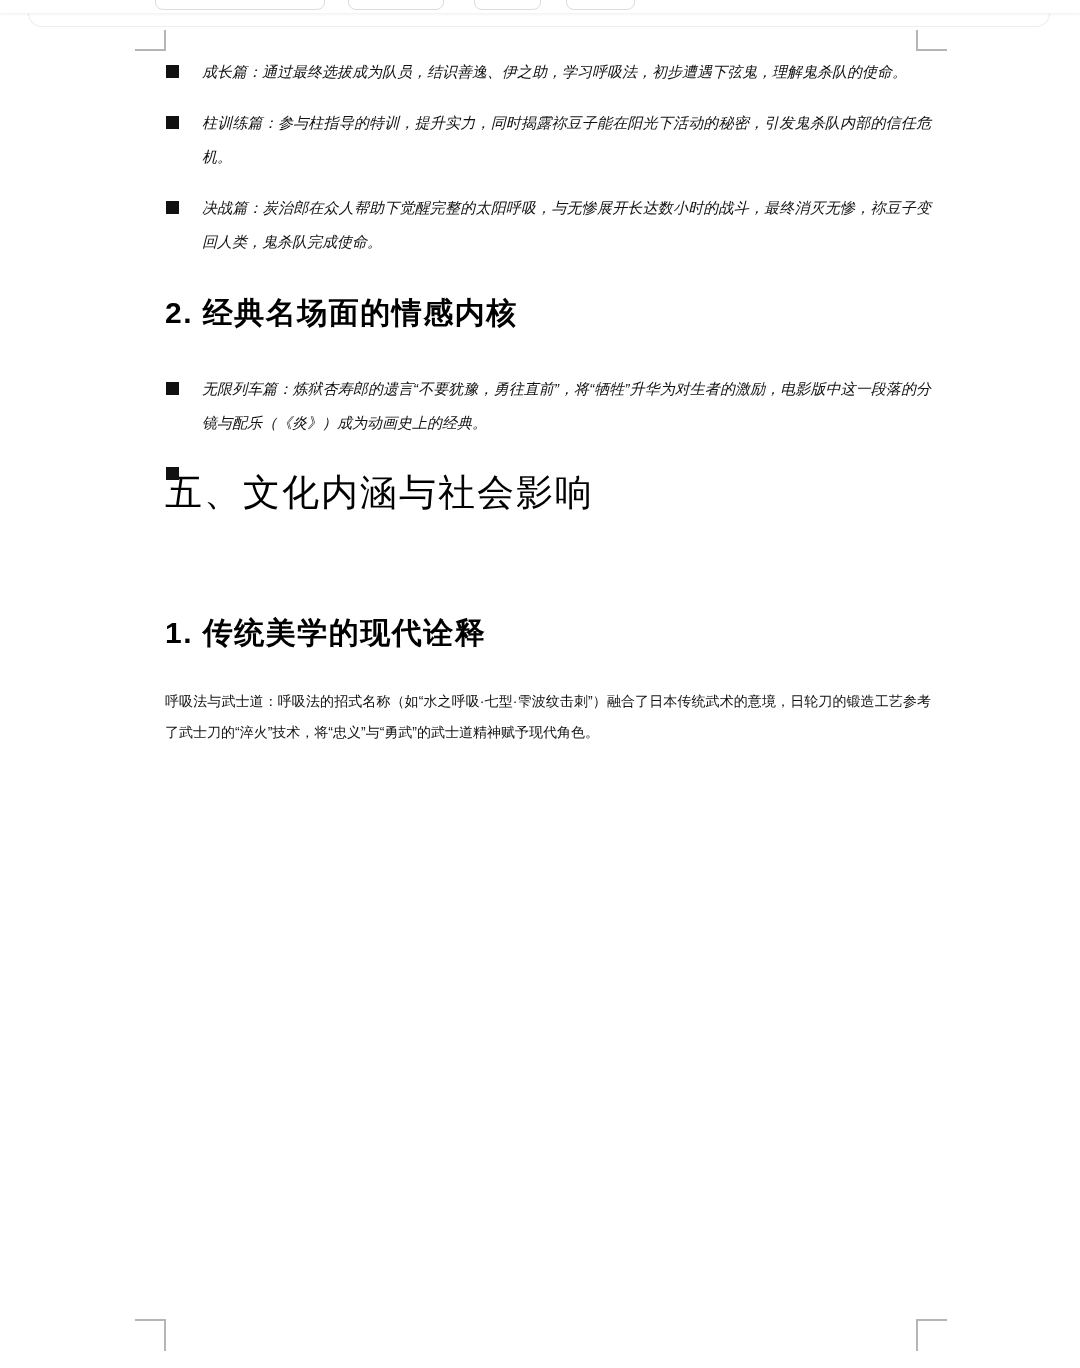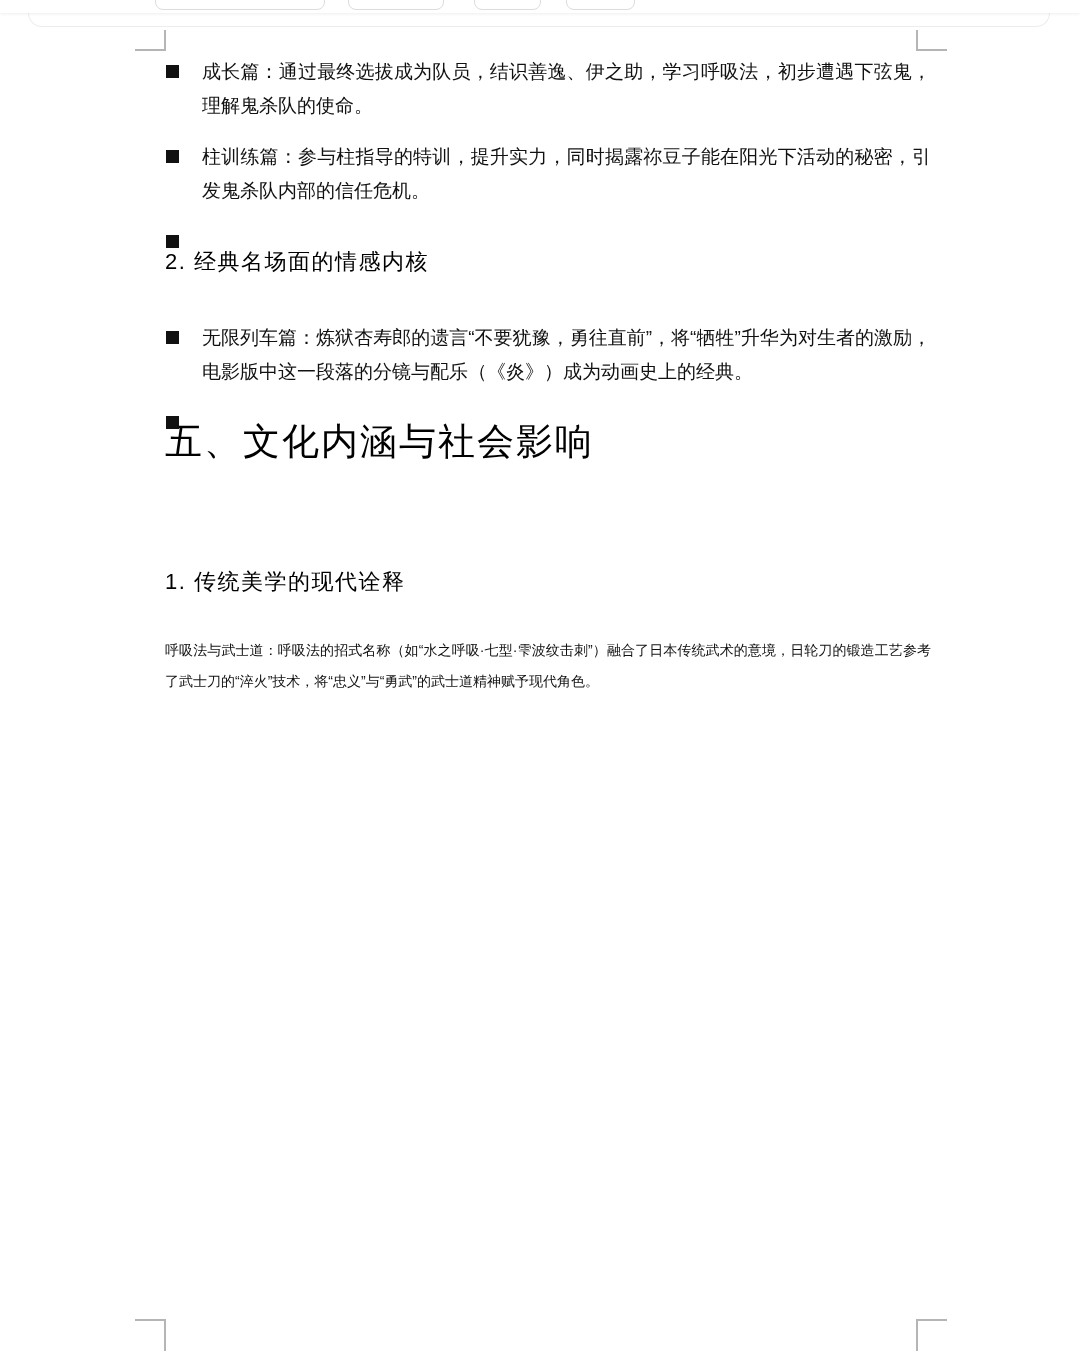--- a/index.html
+++ b/index.html
@@ -48,35 +48,36 @@
     border-left:2px solid #b5b5b5;border-top:2px solid #b5b5b5;}
   
   .doc{
     position:absolute;left:165px;top:55px;width:766px;
     color:#111111;
   }
   ul.bullets{list-style:none;margin:0;padding:0;}
   ul.bullets li{
     position:relative;
     padding-left:37px;
-    font-size:19px;line-height:34px;
+    font-size:15px;line-height:34px;
     margin:0 0 17px 0;
     text-align:justify;
+    font-style:italic;
   }
   .sq{
     position:absolute;left:1px;top:10px;
     width:13px;height:13px;background:#111111;
   }
   h2.h-big{
     font-size:37px;line-height:42px;font-weight:normal;
     letter-spacing:2px;
     margin:32px 0 0 0;color:#000000;
   }
   h3.h-mid{
-    font-size:22px;line-height:38px;font-weight:normal;
+    font-size:30px;line-height:38px;font-weight:bold;
     letter-spacing:1.5px;
     margin:35px 0 40px 0;color:#000000;
   }
   h3.h-mid.second{margin:100px 0 34px 0;}
   p.body-para{
     font-size:14px;line-height:31px;
     margin:0 0 25px 0;
     text-align:justify;
   }
 </style>
@@ -107,20 +108,21 @@
       </li>
       <li>
         <span class="sq"></span>
         <span>柱训练篇：参与柱指导的特训，提升实力，同时揭露祢豆子能在阳光下活动的秘密，引发鬼杀队内部的信任危机。</span>
       </li>
       <li>
         <span class="sq"></span>
       </li>
       <li>
         <span class="sq"></span>
+        <span>决战篇：炭治郎在众人帮助下觉醒完整的太阳呼吸，与无惨展开长达数小时的战斗，最终消灭无惨，祢豆子变回人类，鬼杀队完成使命。</span>
       </li>
     </ul>
 
     <h3 class="h-mid">2. 经典名场面的情感内核</h3>
 
     <ul class="bullets">
       <li>
         <span class="sq"></span>
         <span>无限列车篇：炼狱杏寿郎的遗言“不要犹豫，勇往直前”，将“牺牲”升华为对生者的激励，电影版中这一段落的分镜与配乐（《炎》）成为动画史上的经典。</span>
       </li>

